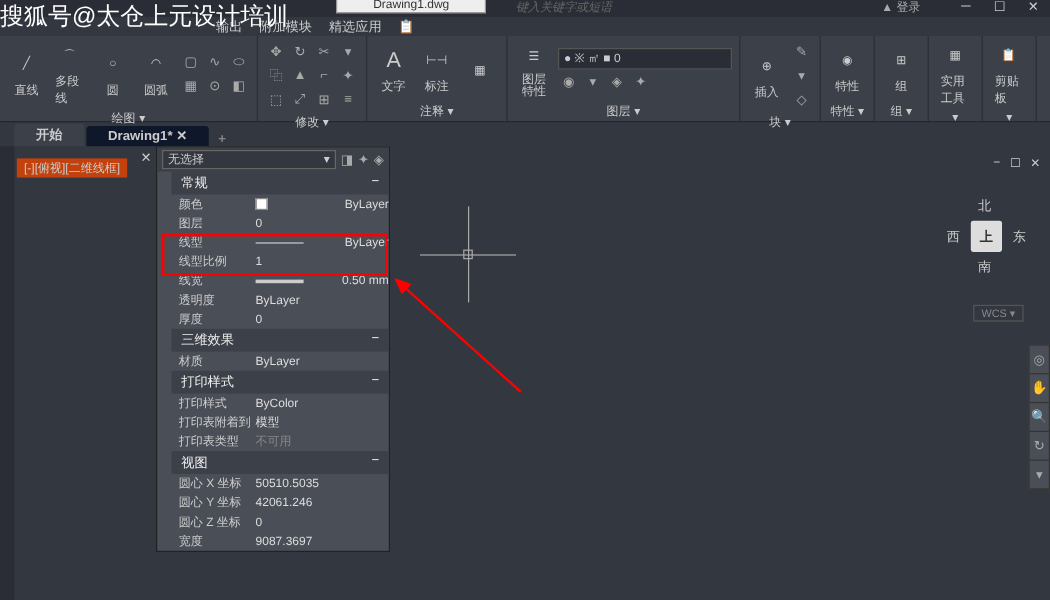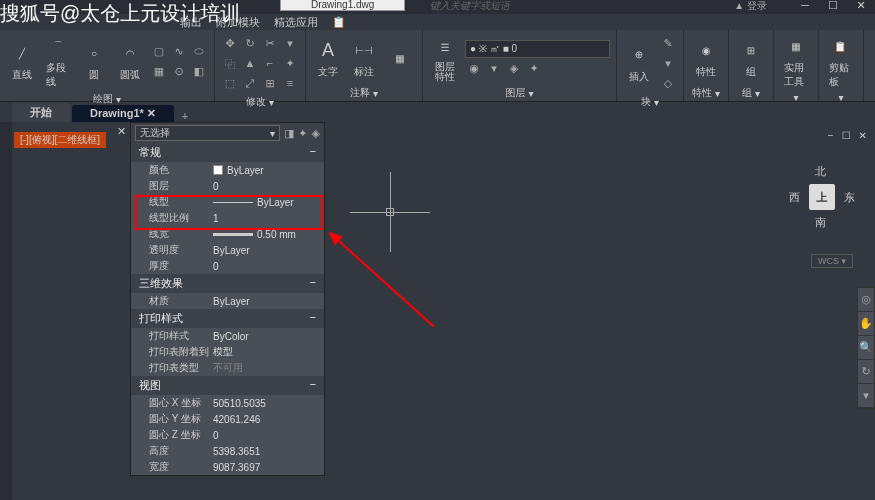--- a/index.html
+++ b/index.html
@@ -36,24 +36,24 @@
     
     .left-strip { position: absolute; left: 0; top: 0; width: 12px; height: 100%; background: #2a2d35; }
     .left-label { position: absolute; left: 14px; top: 10px; font-size: 10px; color: #ccc; background: #c2410c; padding: 1px 6px; }
     
     .prop-panel { position: absolute; left: 130px; top: 0; width: 195px; background: #4a4e57; border: 1px solid #222; }
     .prop-header { height: 20px; display: flex; align-items: center; padding: 0 4px; background: #3c4049; }
     .prop-select { flex: 1; height: 16px; background: #333740; border: 1px solid #666; color: #ccc; font-size: 10px; padding: 0 4px; display: flex; align-items: center; justify-content: space-between; text-align: center; }
     .prop-tools { display: flex; gap: 4px; margin-left: 4px; color: #aaa; }
     .prop-close { position: absolute; left: -14px; top: 2px; color: #ccc; font-size: 11px; }
     
-    .prop-section-h { background: #3c4049; padding: 2px 8px; font-size: 11px; color: #eee; display: flex; justify-content: space-between; font-weight: 500; }
+    .prop-section-h { background: #3c4049; padding: 2px 8px; font-size: 11px; color: #eee; display: flex; justify-content: space-between; font-weight: 500; margin-left: 12px; }
     .prop-row { display: flex; padding: 1px 0; font-size: 10px; }
     .prop-key { width: 82px; padding-left: 18px; color: #ccc; }
-    .prop-val { flex: 1; color: #ddd; display: flex; align-items: center; gap: 4px; }
+    .prop-val { flex: 1; color: #ddd; display: flex; align-items: center; gap: 4px; justify-content: space-between; }
     .color-swatch { width: 10px; height: 10px; background: #fff; border: 1px solid #888; }
     .line-sample { width: 40px; height: 1px; background: #ccc; }
     .lw-sample { width: 40px; height: 3px; background: #ccc; }
     
     .highlight-box { position: absolute; left: 135px; top: 73px; width: 188px; height: 35px; border: 2px solid #ff0000; pointer-events: none; z-index: 50; }
     
     .canvas-area { position: absolute; left: 330px; top: 0; right: 0; bottom: 0; background: #333740; }
     .crosshair-v { position: absolute; left: 60px; top: 50px; width: 1px; height: 80px; background: #aaa; }
     .crosshair-h { position: absolute; left: 20px; top: 90px; width: 80px; height: 1px; background: #aaa; }
     .crosshair-box { position: absolute; left: 56px; top: 86px; width: 8px; height: 8px; border: 1px solid #aaa; }
@@ -341,24 +341,20 @@
       </div>
     <div class="prop-row">
         <div class="prop-key">圆心 Y 坐标</div>
         <div class="prop-val">42061.246</div>
       </div>
     <div class="prop-row">
         <div class="prop-key">圆心 Z 坐标</div>
         <div class="prop-val">0</div>
       </div>
     <div class="prop-row">
-        <div class="prop-key">高度</div>
-        <div class="prop-val">5398.3651</div>
-      </div>
-    <div class="prop-row">
         <div class="prop-key">宽度</div>
         <div class="prop-val">9087.3697</div>
       </div>
   </div>
 
   <div class="highlight-box"></div>
   <div class="arrow-line"></div>
 
   <div class="canvas-area">
     <div class="doc-controls">

